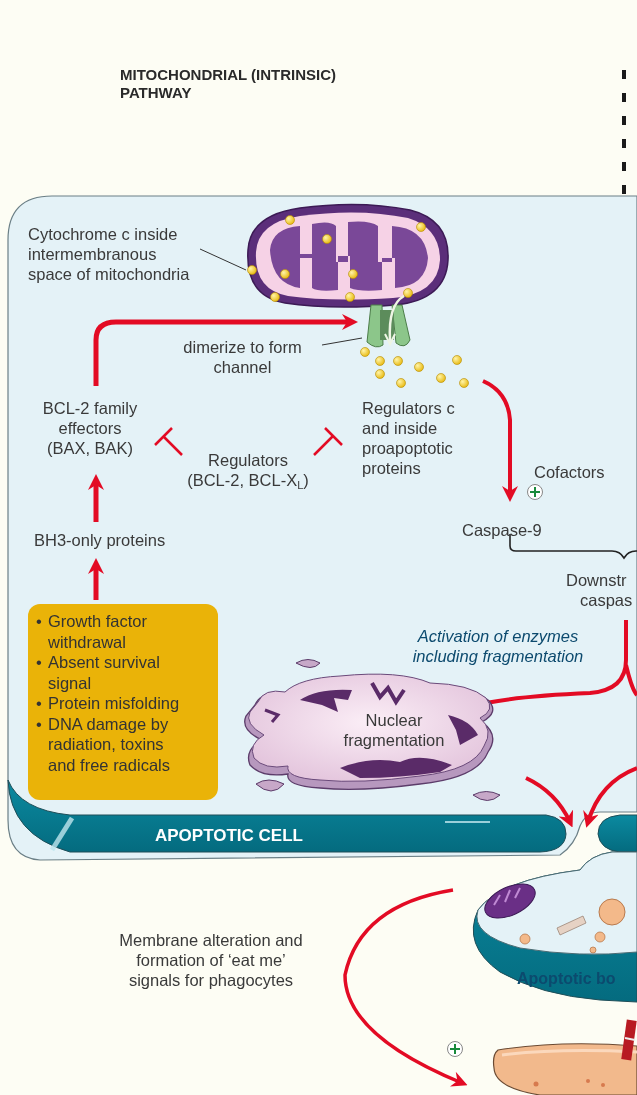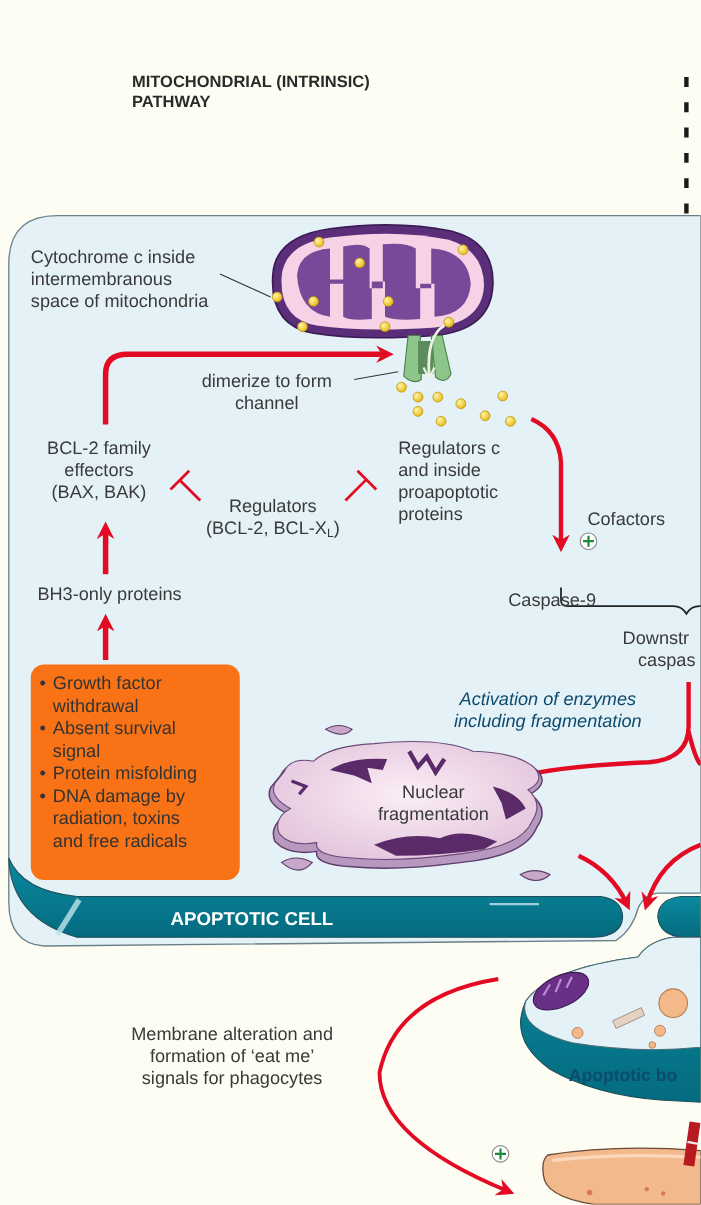--- a/index.html
+++ b/index.html
@@ -4,21 +4,21 @@
 <style>
   html, body { margin:0; padding:0; }
   body { width:637px; height:1095px; background:#fdfdf4; position:relative; overflow:hidden;
          font-family:"Liberation Sans", sans-serif; color:#333; }
   svg.stage { position:absolute; left:0; top:0; }
   .lbl { position:absolute; font-size:16.5px; line-height:20px; color:#3a3a3a; white-space:nowrap; }
   .c { text-align:center; }
   .title { position:absolute; left:120px; top:66px; width:270px; text-align:left; font-weight:bold;
            font-size:15px; line-height:18px; color:#2a2a2a; }
   .green { color:#0c4a6e; font-style:italic; }
-  .stimuli { position:absolute; left:28px; top:604px; width:190px; height:196px; background:#f97316;
+  .stimuli { position:absolute; left:28px; top:604px; width:190px; height:196px; background:#eab308;
              border-radius:12px; }
   .stimuli ul { list-style:none; margin:0; padding:7px 0 0 8px; }
   .stimuli li { font-size:16.5px; line-height:20.5px; color:#333; padding-left:12px; text-indent:-12px; }
   .stimuli li::before { content:"\2022"; display:inline-block; width:12px; text-indent:0; }
   .bar-label { position:absolute; left:155px; top:826px; color:#fff; font-weight:bold; font-size:17px; }
   .ab-label { position:absolute; left:517px; top:970px; color:#0c4a6e; font-weight:bold; font-size:16px; }
   sub { font-size:11px; vertical-align:-3px; }
 </style>
 </head>
 <body>
@@ -191,21 +191,21 @@
 </div>
 
 <div class="lbl" style="left:362px;top:398px;">
   <div>Regulators c</div>
   <div>and inside</div>
   <div>proapoptotic</div>
   <div>proteins</div>
 </div>
 
 <div class="lbl" style="left:534px;top:446px;margin-top:16px;">Cofactors</div>
-<div class="lbl" style="left:462px;top:536px;">Caspase-9</div>
+<div class="lbl" style="left:462px;top:520px;">Caspase-9</div>
 <div class="lbl" style="left:34px;top:530px;">BH3-only proteins</div>
 
 <div class="lbl" style="left:566px;top:570px;">
   <div>Downstr</div>
   <div style="padding-left:14px;">caspas</div>
 </div>
 
 <div class="lbl green c" style="left:384px;top:626px;width:228px;">
   <div>Activation of enzymes</div>
   <div>including fragmentation</div>

